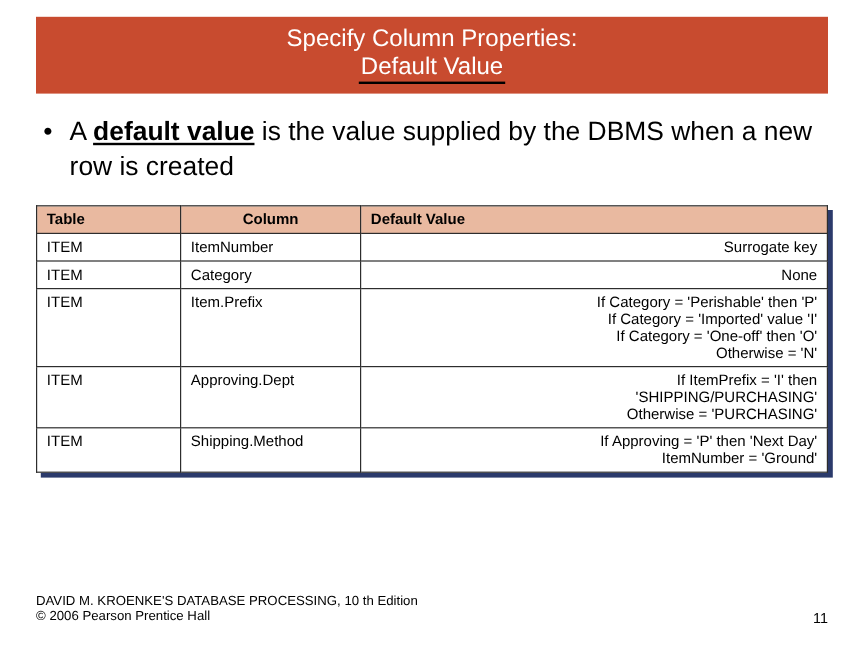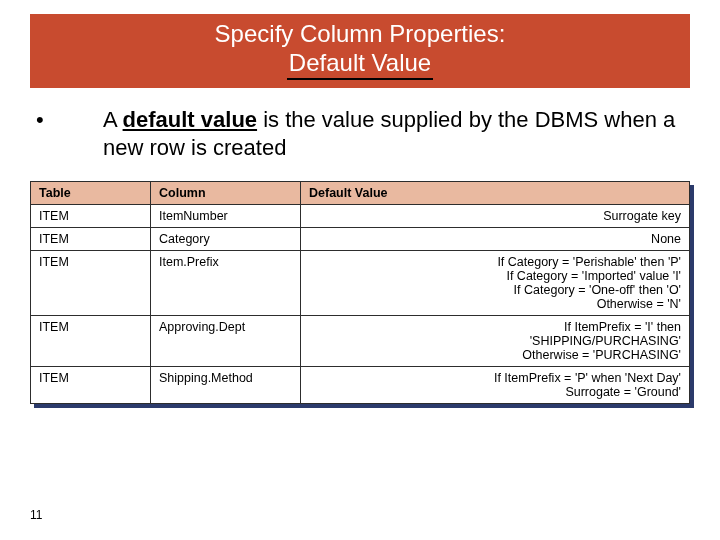--- a/index.html
+++ b/index.html
@@ -12,21 +12,21 @@
     overflow: hidden;
   }
   .title-band {
     background: #c84b2f;
     margin: 14px 30px 0 30px;
     padding: 6px 0 8px 0;
     text-align: center;
   }
   .title-text {
     color: #ffffff;
-    font-size: 24px;
+    font-size: 20px;
     line-height: 1.2;
     font-weight: normal;
   }
   .title-underline {
     border-bottom: 2px solid #000;
     display: inline-block;
     padding: 0 2px;
   }
   .bullet-area {
     margin: 18px 30px 0 30px;
@@ -37,21 +37,21 @@
     font-size: 22px;
     line-height: 1.3;
     color: #000;
   }
   .bullet-dot {
     width: 28px;
     flex: 0 0 28px;
     text-align: left;
     padding-left: 6px;
   }
-  .bullet-body { flex: 1; margin-left: 45px; }
+  .bullet-body { flex: 1; }
   .bullet-body .bold { font-weight: bold; }
   .bullet-body .uline { text-decoration: underline; }
   .table-wrap {
     margin: 18px 30px 0 30px;
     position: relative;
   }
   .shadow {
     position: absolute;
     top: 4px; left: 4px; right: -4px; bottom: -4px;
     background: #2b3a6b;
@@ -71,21 +71,21 @@
     text-align: left;
     vertical-align: top;
   }
   th {
     background: #e9b9a0;
     font-weight: bold;
   }
   td .line { display: block; text-align: right; }
   td .indent { padding-left: 16px; }
   .col-table { width: 120px; }
-  .col-column { width: 150px; }
+  .col-column { width: 150px; text-align: center; }
   .col-default { }
   .footer {
     position: absolute;
     bottom: 18px;
     left: 30px;
     right: 30px;
     display: flex;
     justify-content: space-between;
     align-items: flex-end;
     font-size: 11px;
@@ -154,23 +154,27 @@
           <td>
             <span class="line">If ItemPrefix = 'I' then</span>
             <span class="line indent">'SHIPPING/PURCHASING'</span>
             <span class="line">Otherwise = 'PURCHASING'</span>
           </td>
         </tr>
         <tr>
           <td>ITEM</td>
           <td>Shipping.Method</td>
           <td>
-            <span class="line">If ItemPrefix = 'P' when 'Next Day'</span>
-            <span class="line">Surrogate = 'Ground'</span>
+            <span class="line">If Approving = 'P' then 'Next Day'</span>
+            <span class="line">ItemNumber = 'Ground'</span>
           </td>
         </tr>
       </tbody>
   </table>
 </div>
 
 <div class="footer">
+  <div class="footer-left">
+    <span>DAVID M. KROENKE'S DATABASE PROCESSING, 10 th Edition</span><br>
+    <span>© 2006 Pearson Prentice Hall</span>
+  </div>
   <div class="footer-page">11</div>
 </div>
 
 </body></html>

